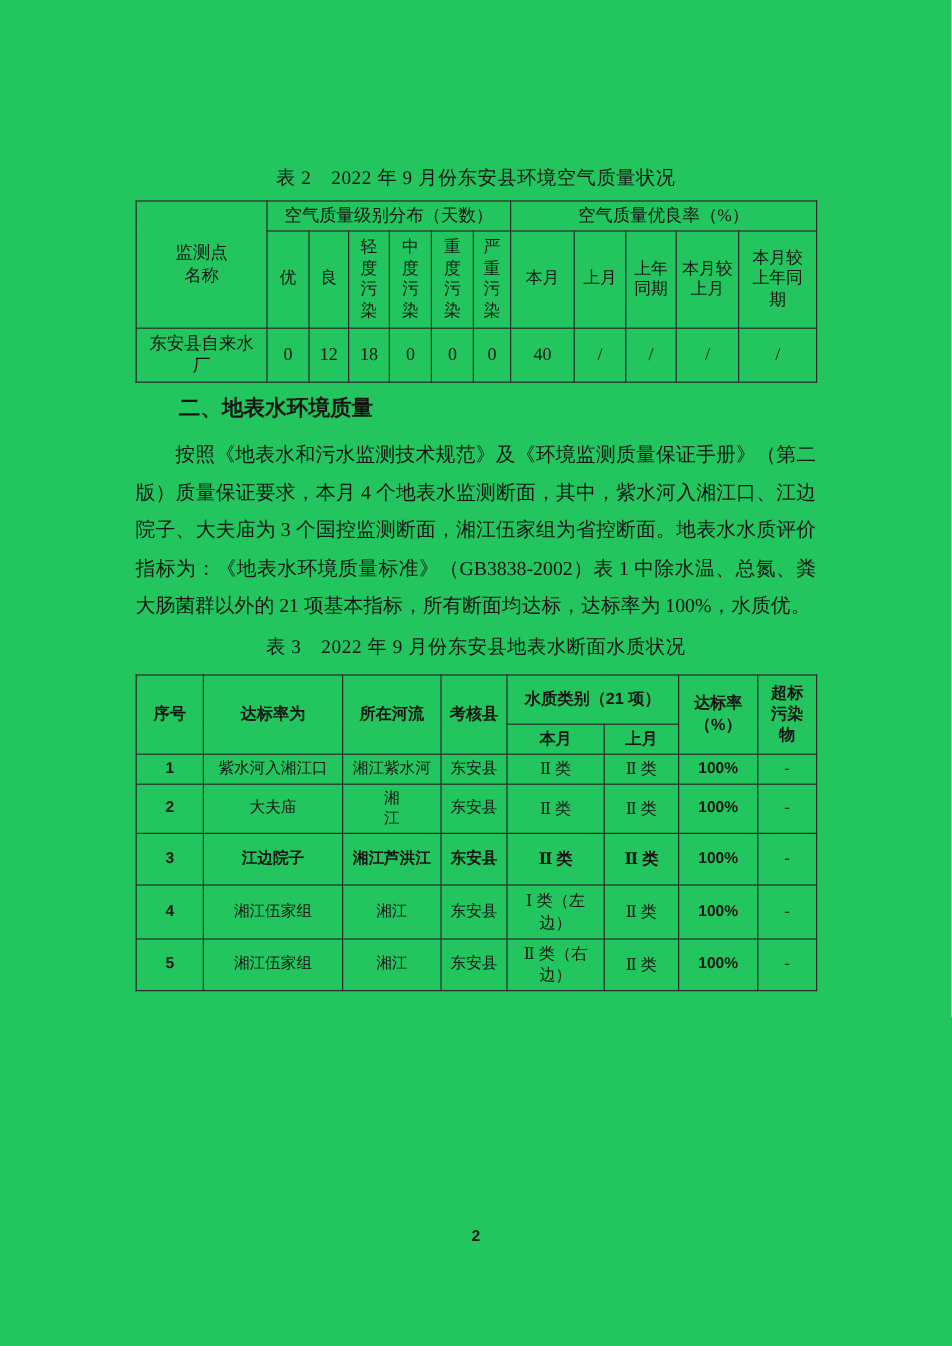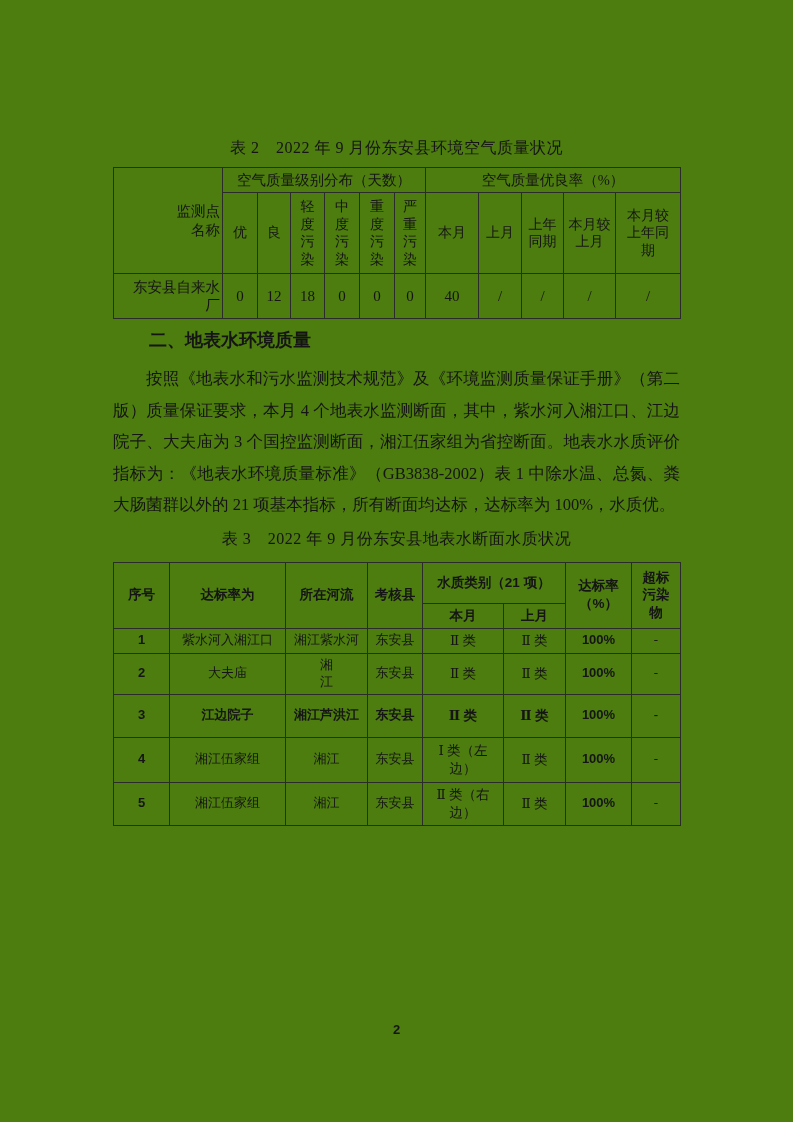--- a/index.html
+++ b/index.html
@@ -1,20 +1,20 @@
 <!DOCTYPE html>
 <html><head>
 <meta charset="utf-8">
 <style>
   html,body{margin:0;padding:0;background:#e8e8e8;}
   .page{
     position:relative;
     width:793px;height:1122px;
     margin:0 auto;
-    background:#4d7c0f;
+    background:#22c55e;
     font-family:"Liberation Serif","DejaVu Serif",serif;
     color:#151515;
     overflow:hidden;
   }
   .content{position:absolute;left:113px;top:0;width:567px;}
   .tbl-title{
     text-align:center;
     font-size:16px;
     letter-spacing:0.5px;
     white-space:pre-line;
@@ -32,21 +32,21 @@
     font-weight:normal;
     overflow:hidden;
   }
 
   
   .t2{margin-top:8px;font-size:14px;line-height:1.25;}
   .t2 .grp{font-size:14.5px;}
   .t2-r1 td{height:22px;}
   .t2-r2 td{height:78px;}
   .t2-r3 td{height:42px;font-size:15px;}
-  .t2 .site{font-size:14.5px;text-align:right;}
+  .t2 .site{font-size:14.5px;}
 
   
   .note{
     margin-top:5px;
     font-size:14px;
     line-height:31px;
     text-align:justify;
   }
   .heading{
     margin-top:8px;

